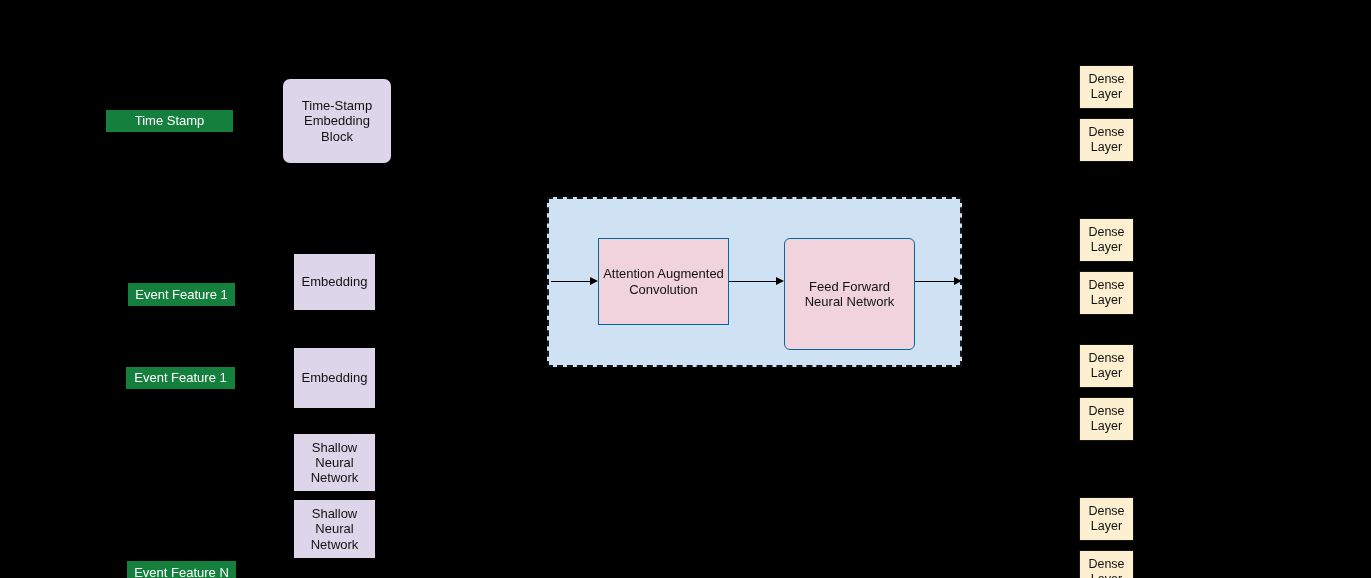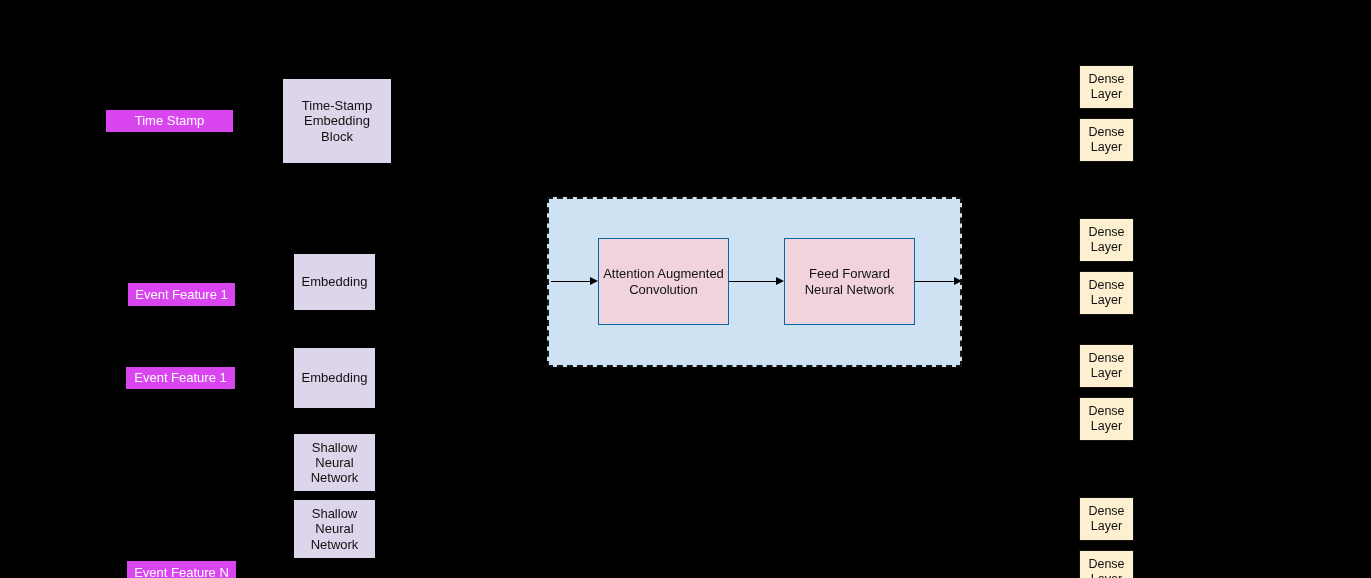--- a/index.html
+++ b/index.html
@@ -20,21 +20,21 @@
     box-sizing: border-box;
     display: flex;
     align-items: center;
     justify-content: center;
     text-align: center;
     line-height: 1.18;
     white-space: pre-line;
   }
   
   .gray {
-    background: #d946ef;
+    background: #15803d;
     color: #ffffff;
     font-size: 13px;
   }
   
   .lavender {
     background: #ddd5ea;
     color: #111111;
     font-size: 13px;
   }
   
@@ -87,21 +87,21 @@
 
   <div class="node gray" style="left:126px; top:367px; width:109px; height:22px;">
     <span>Event Feature 1</span>
   </div>
 
 
   <div class="node gray" style="left:127px; top:518px; width:109px; height:24px;margin-top:43px;">
     <span>Event Feature N</span>
   </div>
 
-  <div class="node lavender" style="left:283px; top:79px; width:108px; height:84px;">
+  <div class="node lavender" style="left:283px; top:79px; width:108px; height:84px;border-radius:7px;">
     <span>Time-Stamp
 Embedding
 Block</span>
   </div>
 
 
   <div class="node lavender" style="left:294px; top:254px; width:81px; height:56px;">
     <span>Embedding</span>
   </div>
 
@@ -127,21 +127,21 @@
   <div class="arrow-head" style="left:590px; top:277px;"></div>
 
   <div class="node pink" style="left:598px; top:238px; width:131px; height:87px;">
     <span>Attention Augmented
 Convolution</span>
   </div>
 
   <div class="arrow-line" style="left:729px; top:281px; width:47px;"></div>
   <div class="arrow-head" style="left:776px; top:277px;"></div>
 
-  <div class="node pink" style="left:784px; top:238px; width:131px; height:87px;">
+  <div class="node pink" style="left:784px; top:238px; width:131px; height:112px;border-radius:6px;">
     <span>Feed Forward
 Neural Network</span>
   </div>
 
   <div class="arrow-line" style="left:915px; top:281px; width:39px;"></div>
   <div class="arrow-head" style="left:954px; top:277px;"></div>
 
   <div class="node cream" style="left:1079px; top:17px; width:55px; height:44px;">
     <span>Dense
 Layer</span>

